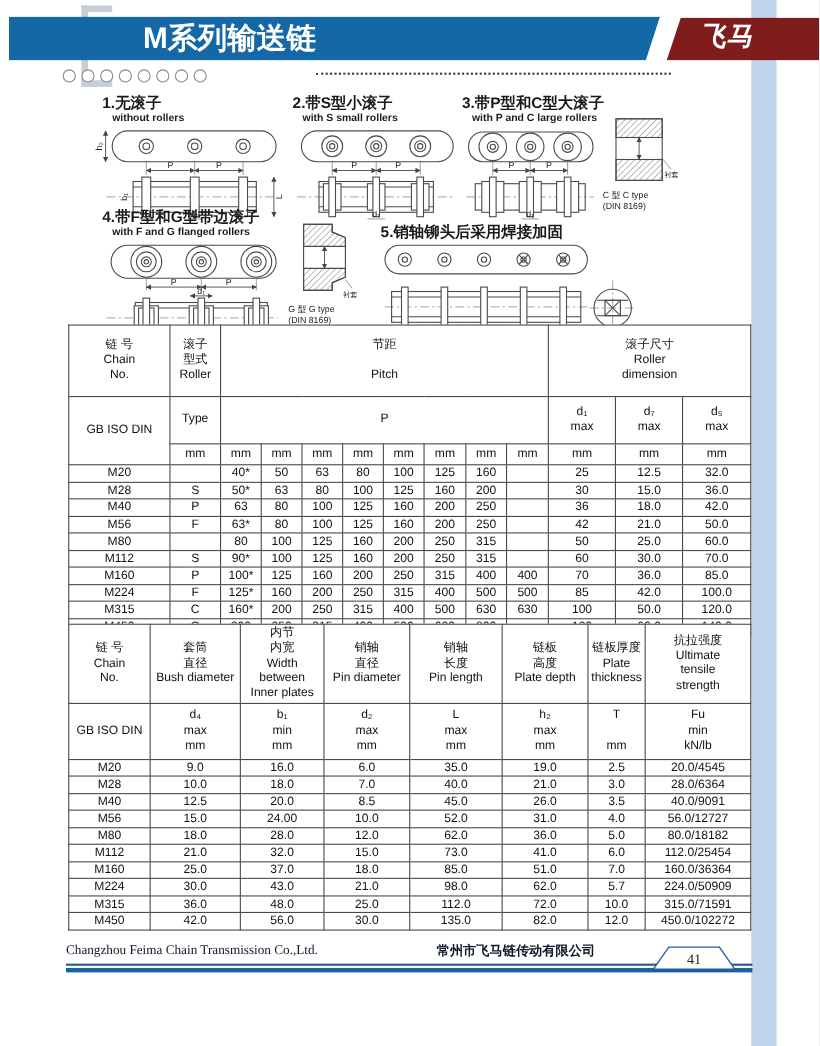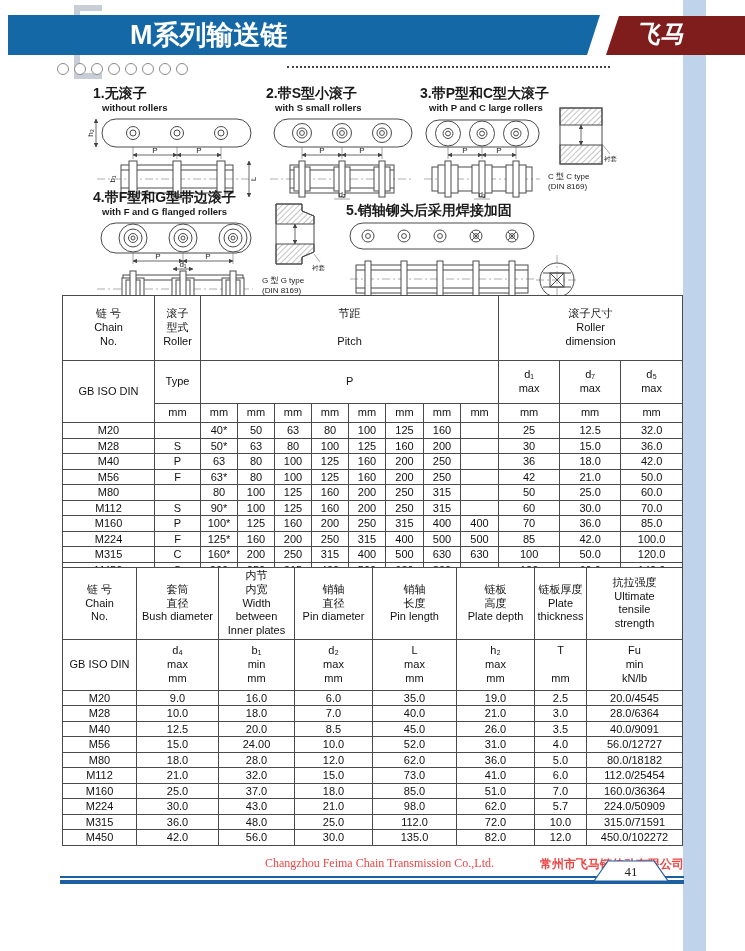--- a/index.html
+++ b/index.html
@@ -45,21 +45,21 @@
   #table1{left:62px;top:295px;width:620px;}
   #table2{left:62px;top:567px;width:620px;}
   #table1 thead tr:nth-child(1) th{height:62px;}
   #table1 thead tr:nth-child(2) th{height:40px;}
   #table1 thead tr:nth-child(3) th{height:16px;}
   #table2 thead tr:nth-child(1) th{height:62px;}
   #table2 thead tr:nth-child(2) th{height:48px;}
   
   .footnote{position:absolute;left:64px;top:831px;font-size:11px;color:#333;line-height:1.45;}
   .footer{position:absolute;left:60px;top:856px;width:624px;height:32px;}
-  .companies{display:flex;justify-content:flex-end;gap:46px;color:#ef4444;}
+  .companies{display:flex;justify-content:flex-start;gap:108px;color:#0f172a;}
   .co-en{font-family:"Liberation Serif",serif;font-size:12px;}
   .co-cn{font-size:12px;font-weight:700;}
   .fline1{position:absolute;left:0;right:0;top:20px;border-top:2px solid #1d5fa0;}
   .fline2{position:absolute;left:0;right:0;top:24px;height:3.5px;background:#1d5fa0;}
   .pagenum-svg{position:absolute;right:14px;top:3px;z-index:2;}
   .pagenum-svg text{font:13px "Liberation Serif",serif;fill:#222;}
 </style>
 </head>
 <body>
 

